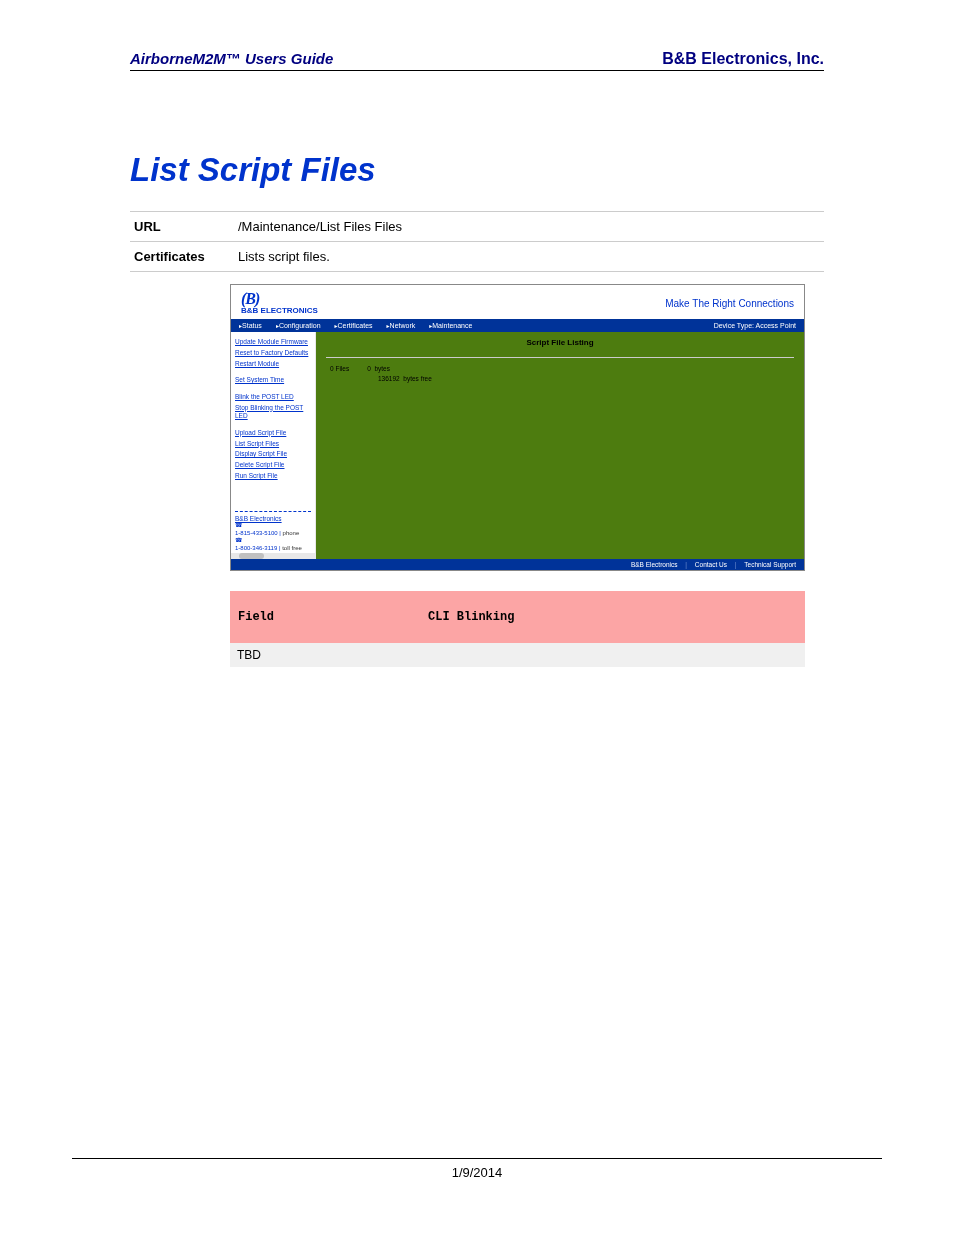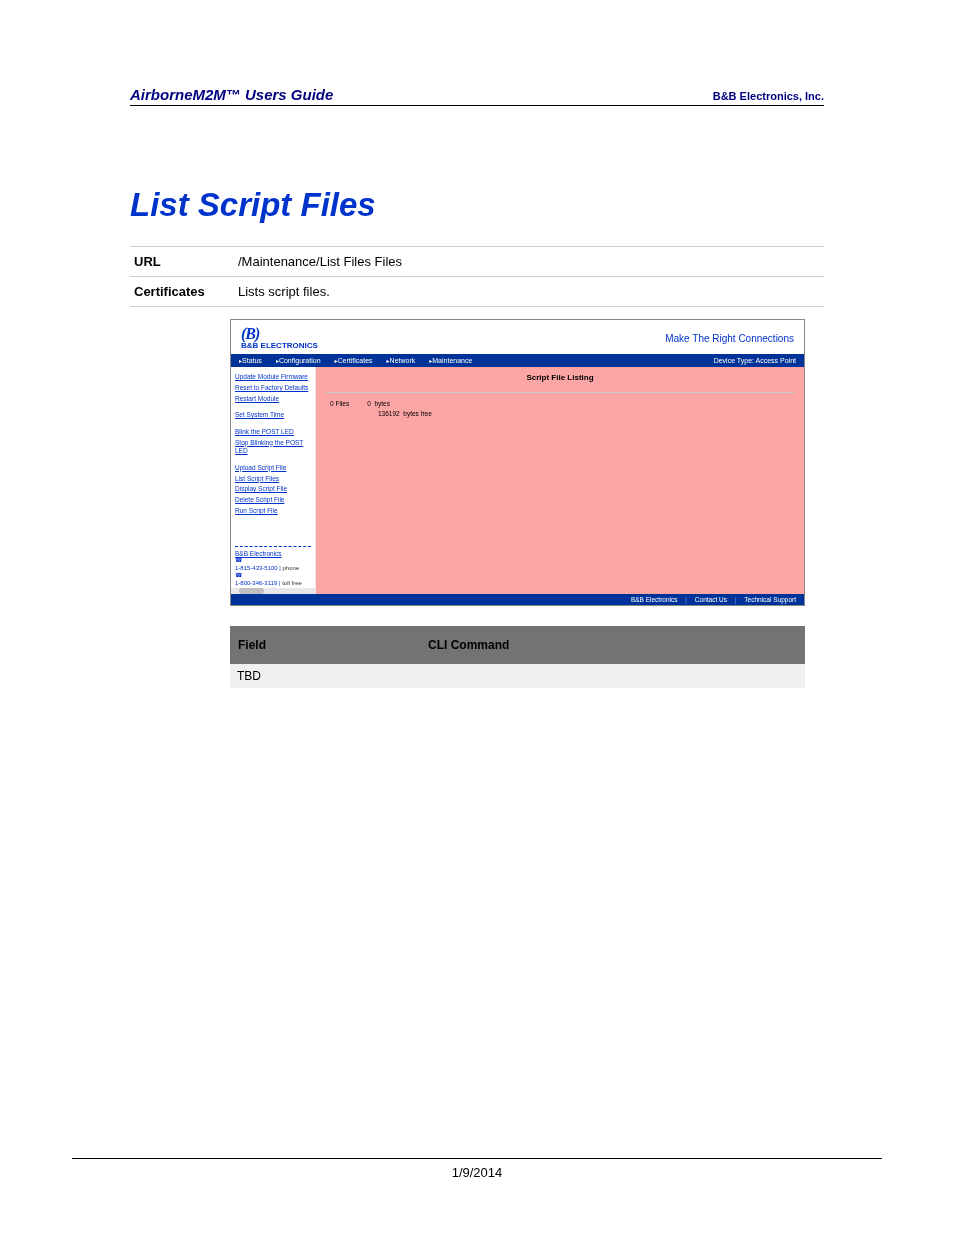--- a/index.html
+++ b/index.html
@@ -20,25 +20,24 @@
     align-items: baseline;
     border-bottom: 1px solid #000;
     padding-bottom: 2px;
     margin-bottom: 80px;
   }
   .doc-header-left {
     color: #000080;
     font-size: 15px;
     font-weight: bold;
     font-style: italic;
-    margin-top: 36px;
   }
   .doc-header-right {
     color: #000080;
-    font-size: 11px;
+    font-size: 16px;
     font-weight: bold;
   }
   .page-title {
     color: #0033cc;
     font-size: 33px;
     font-weight: bold;
     font-style: italic;
     font-family: Arial, sans-serif;
     margin-bottom: 22px;
   }
@@ -111,21 +110,21 @@
   }
   .ss-tab {
     margin-right: 14px;
     cursor: pointer;
   }
   .ss-tab::before { content: "\25B8 "; font-size: 6px; }
   .ss-devtype { margin-left: auto; }
   .ss-body {
     display: flex;
     min-height: 225px;
-    background: #fca5a5;
+    background: #4d7c0f;
   }
   .ss-sidebar {
     width: 85px;
     background: #fff;
     padding: 6px 4px;
     font-size: 6.5px;
     position: relative;
     border-right: 1px solid #e8e8e8;
   }
   .ss-side-group { margin-bottom: 8px; }
@@ -190,24 +189,25 @@
   .ss-footer .sep { color: #7090d0; }
 
   
   .cmd-table {
     margin-left: 100px;
     width: 575px;
     font-size: 12px;
     border-collapse: collapse;
   }
   .cmd-table th {
-    background: #737373;
+    background: #fca5a5;
     text-align: left;
     font-weight: bold;
-    padding: 12px 8px;
+    padding: 19px 8px;
+    font-family: Liberation Mono, monospace;
   }
   .cmd-table td {
     background: #f0f0f0;
     padding: 5px 7px;
   }
   .cmd-table th:first-child, .cmd-table td:first-child { width: 190px; }
 
   .bottom-rule {
     border-top: 1px solid #000;
     margin: 40px 130px 0 130px;
@@ -315,21 +315,21 @@
       <span>Contact Us</span>
       <span class="sep">|</span>
       <span>Technical Support</span>
     </div>
   </div>
 
   <table class="cmd-table">
     <tbody>
         <tr>
       <th>Field</th>
-      <th>CLI Command</th>
+      <th>CLI Blinking</th>
     </tr>
     <tr>
       <td>TBD</td>
       <td></td>
     </tr>
   </tbody>
     </table>
 
 </div>
 

